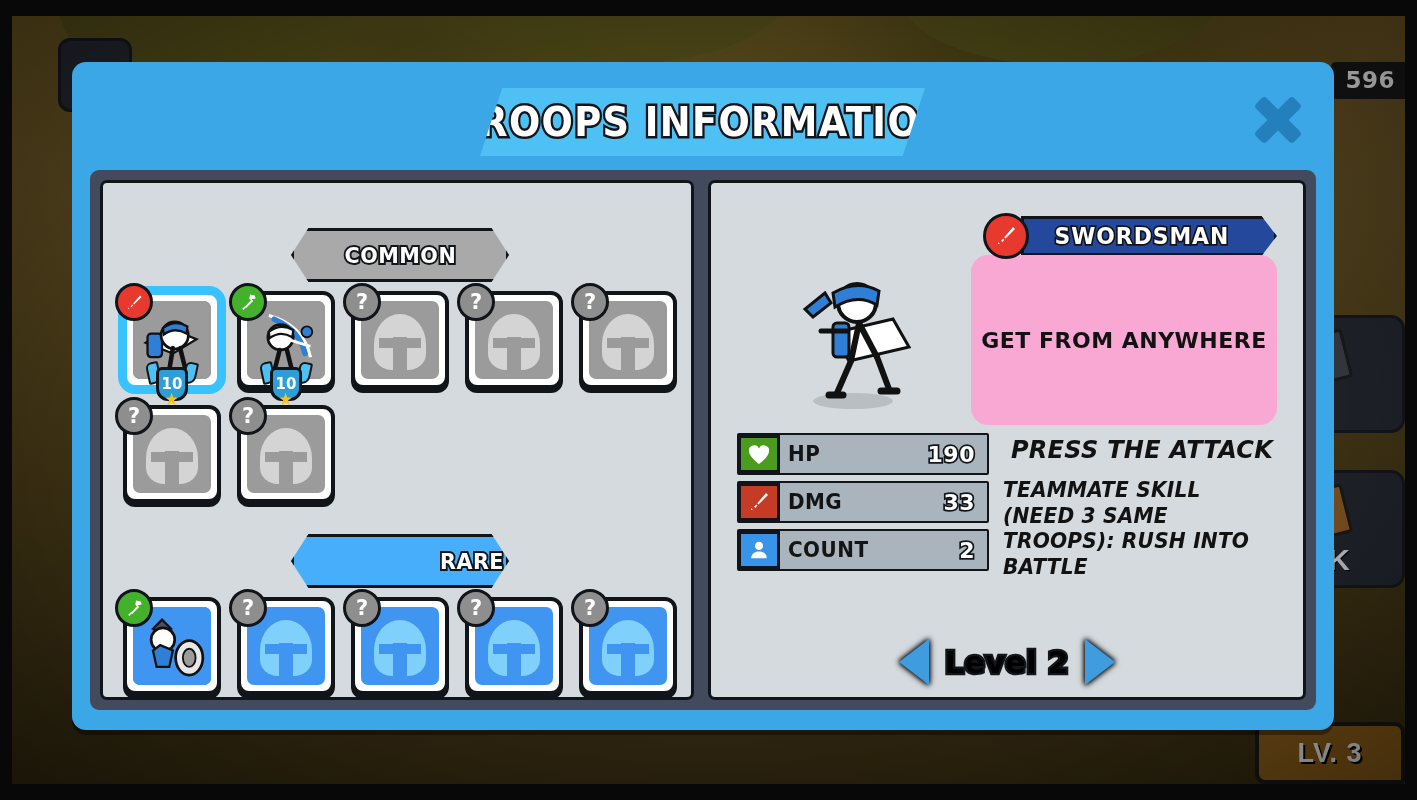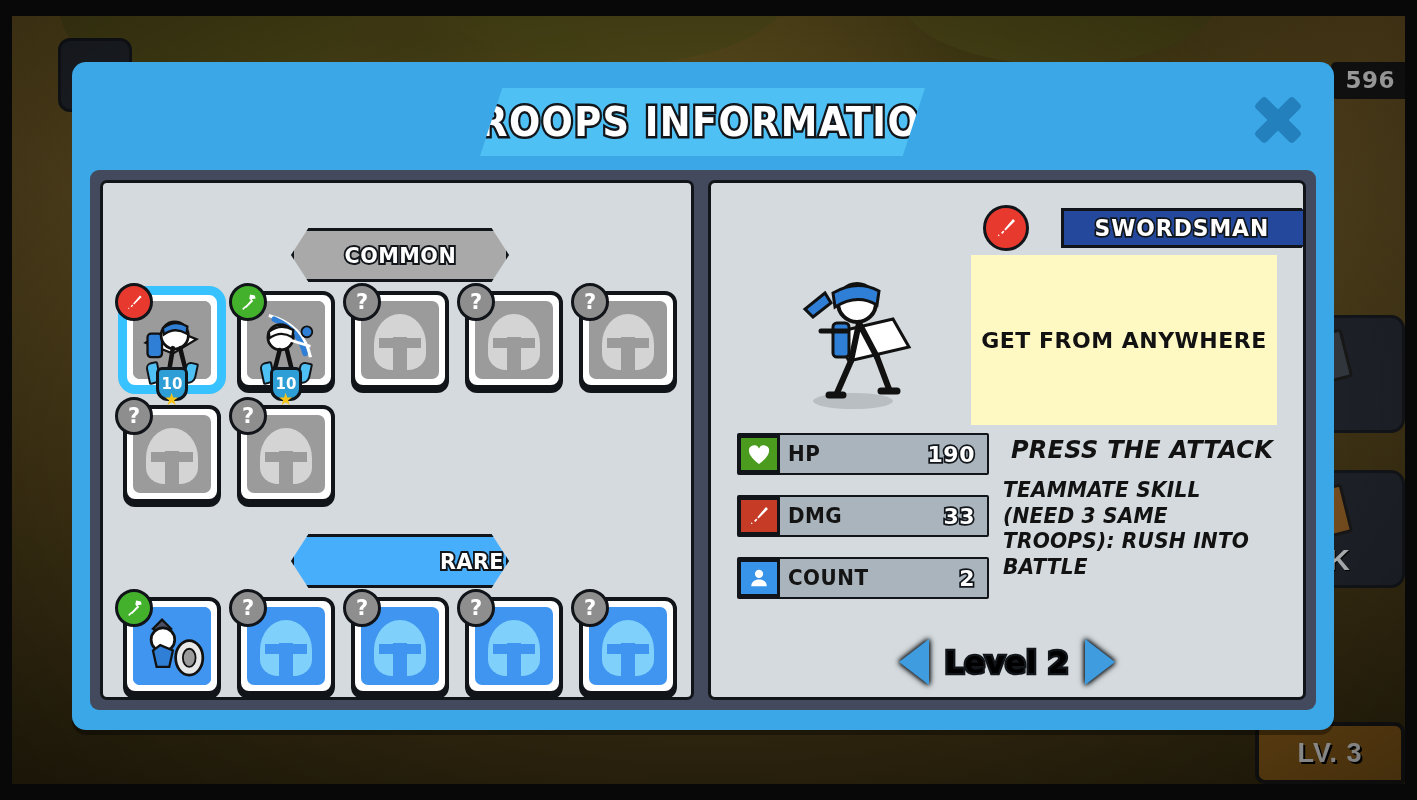--- a/index.html
+++ b/index.html
@@ -314,22 +314,22 @@
   }
   .lvl-shield .star::before { content: '★'; position:absolute; left:-8px; top:-5px; }
 
   
   .sprite { position: absolute; inset: 0; }
   .sprite svg { width: 100%; height: 100%; display: block; }
 
   
   .troop-banner {
     position: absolute;
-    left: 272px; top: 22px;
-    display: flex; align-items: center; gap: 40px;
+    left: 272px; top: 30px;
+    display: flex; align-items: center;
   }
   .troop-badge {
     width: 46px; height: 46px;
     background: #e8392f;
     border: 3px solid #11151a;
     border-radius: 50%;
     display: flex; align-items: center; justify-content: center;
     position: relative; z-index: 3;
   }
   .troop-name-plate {
@@ -348,21 +348,22 @@
     transform: scaleX(.95);
     -webkit-text-stroke: 3.5px #12161b;
     paint-order: stroke fill;
     white-space: nowrap;
   }
 
   .preview-box {
     position: absolute;
     left: 260px; top: 72px;
     width: 306px; height: 170px;
-    background: #fef9c3;
+    background: #f9a8d4;
+    border-radius: 17px;
   }
   .preview-text {
     position: absolute;
     left: 0; right: 0; top: 50%;
     transform: translateY(-50%);
     text-align: center;
     font-family: "DejaVu Sans", sans-serif;
     font-size: 22px; font-weight: bold;
     color: #121212;
     letter-spacing: .5px;
@@ -372,21 +373,21 @@
     position: absolute;
     left: 70px; top: 78px;
     width: 160px; height: 160px;
   }
   .char-stage svg { width: 100%; height: 100%; }
 
   .stats {
     position: absolute;
     left: 26px; top: 250px;
     width: 252px;
-    display: flex; flex-direction: column; gap: 20px;
+    display: flex; flex-direction: column; gap: 6px;
   }
   .stat-row {
     display: flex; align-items: center;
     height: 42px;
     background: #a9b4bd;
     border: 2px solid #11151a;
     border-radius: 2px;
   }
   .stat-icon {
     width: 42px; height: 38px;

